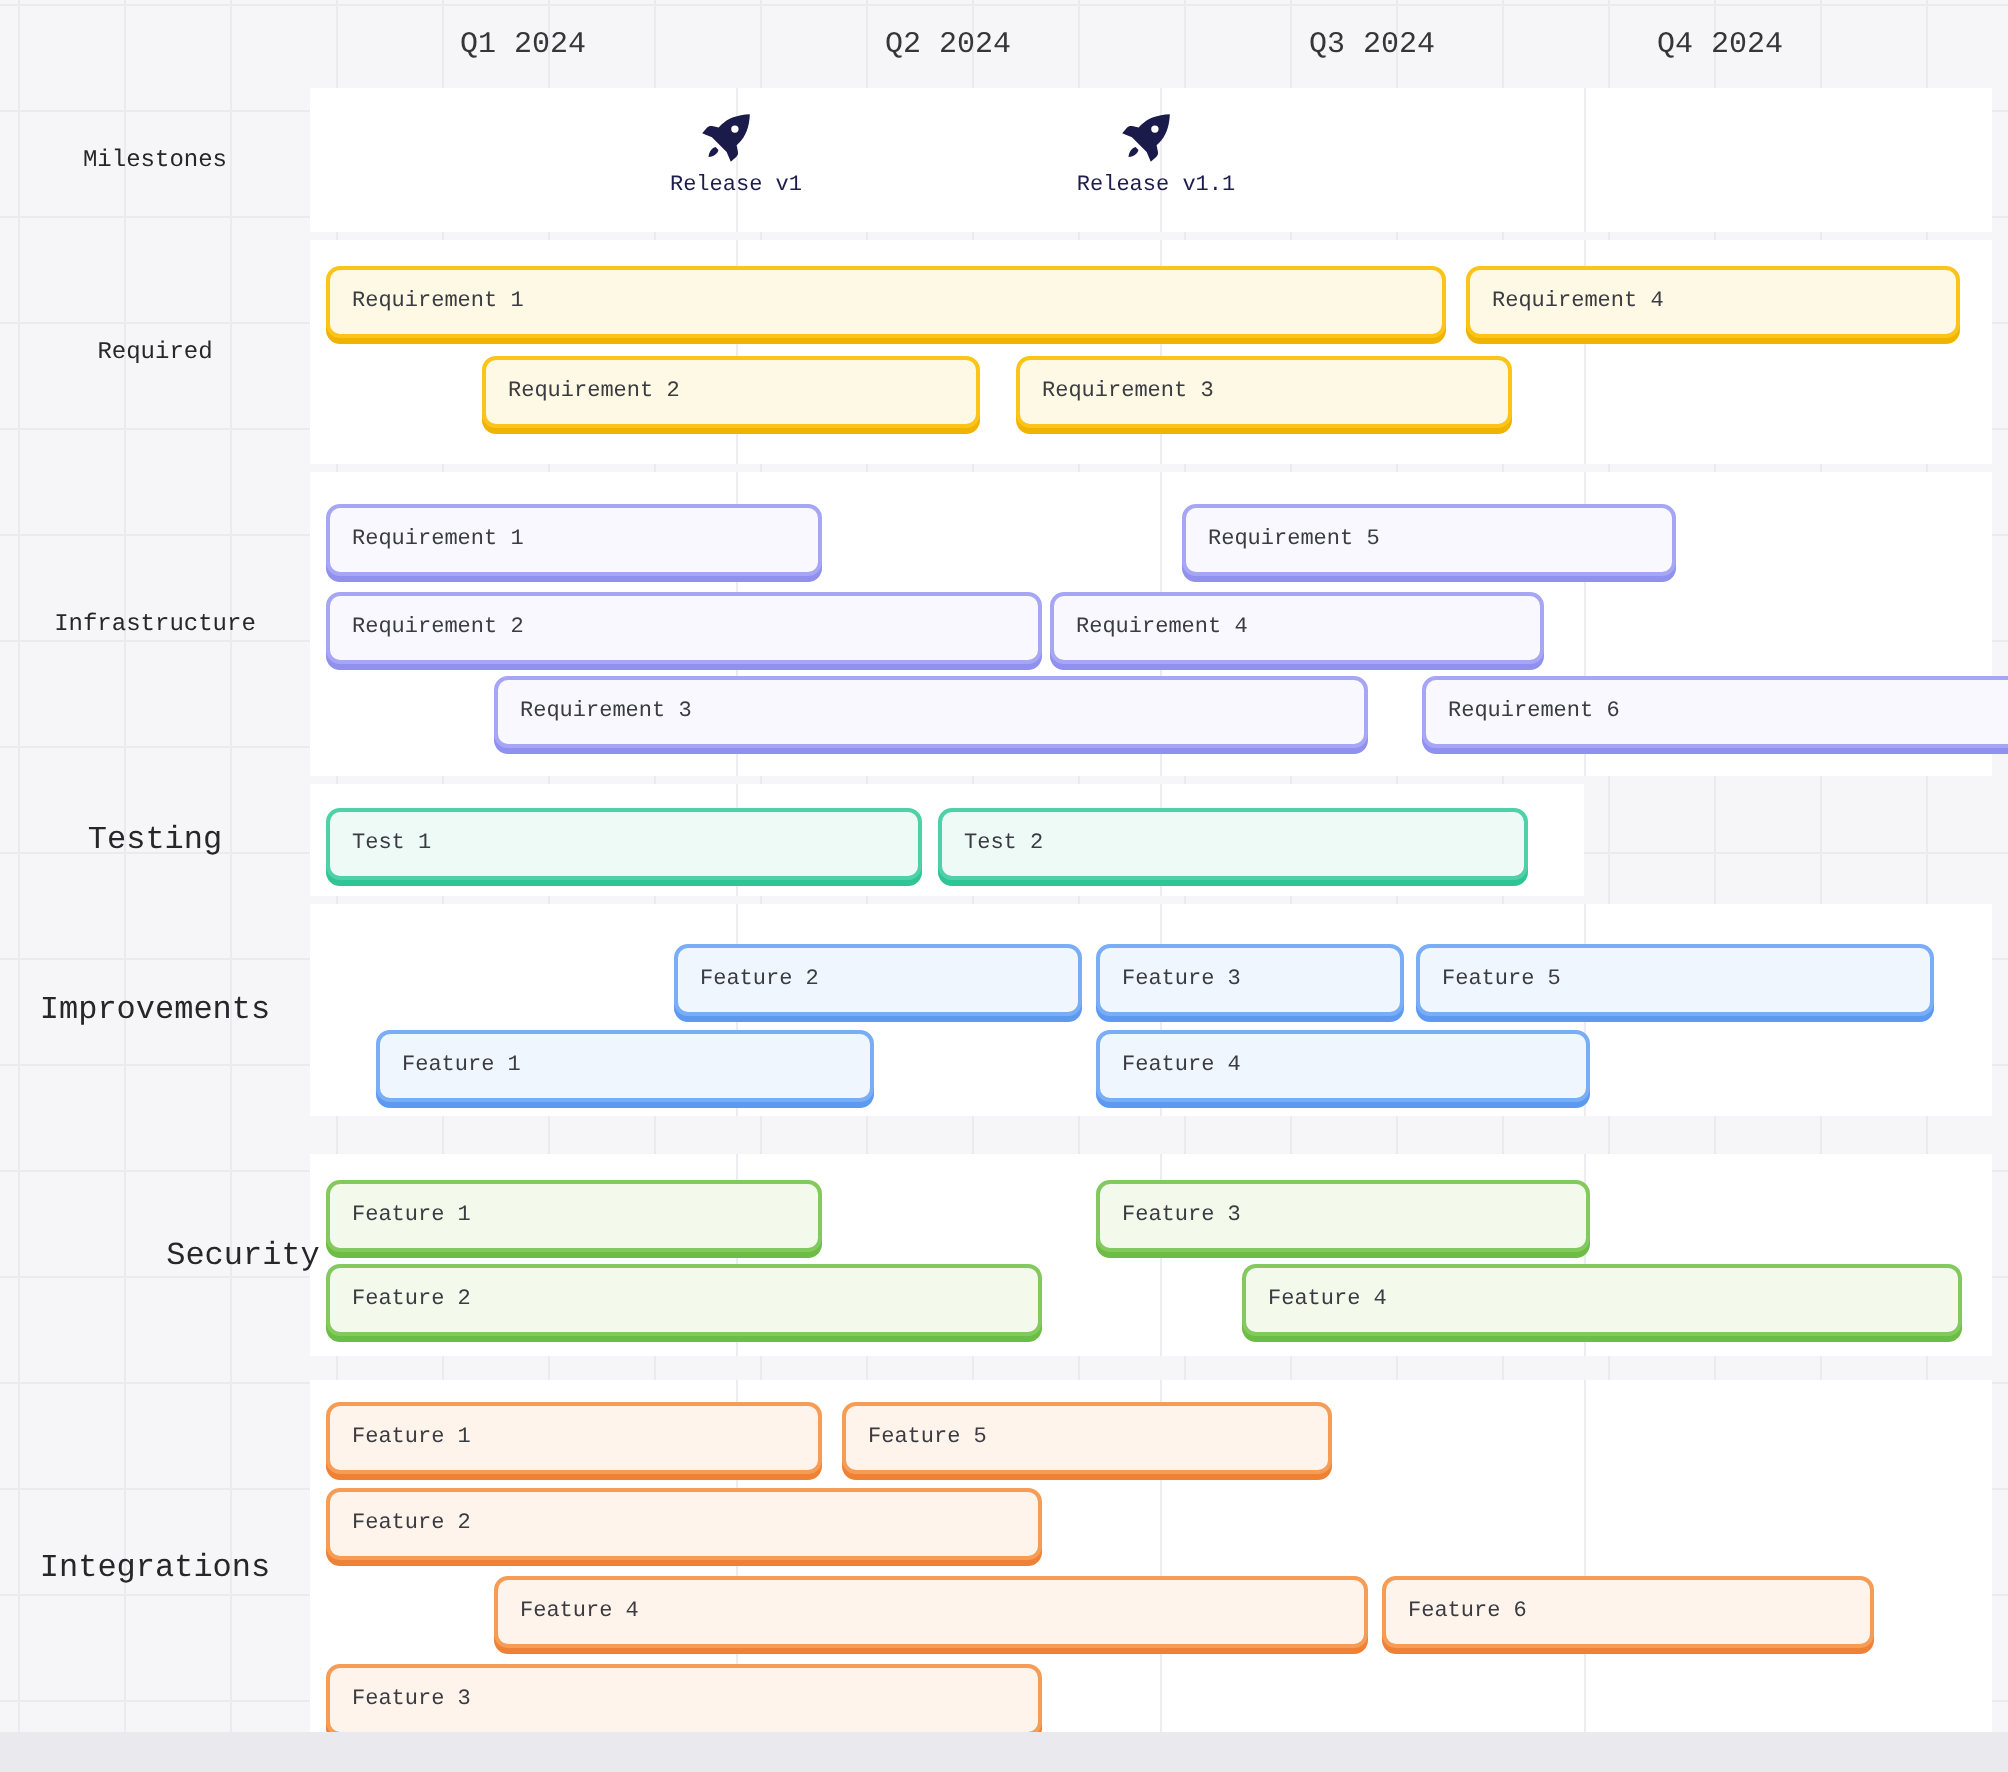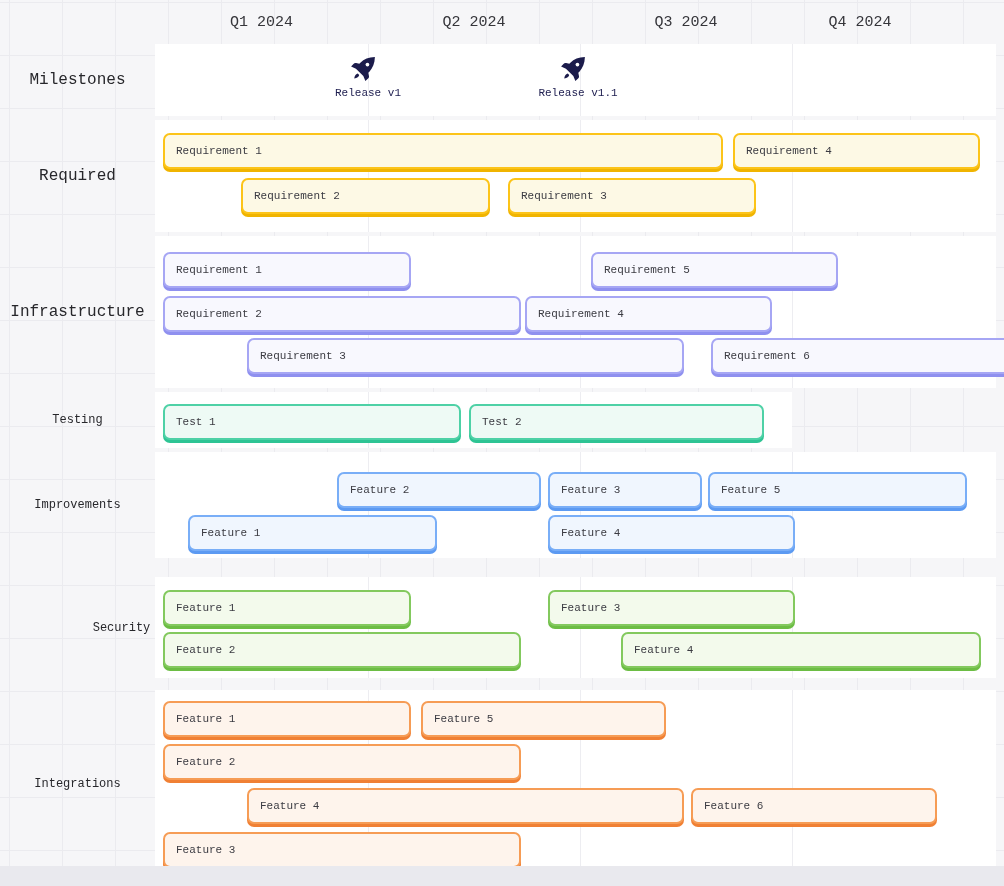--- a/index.html
+++ b/index.html
@@ -24,22 +24,22 @@
   }
 
   .band{ position:absolute; background:#ffffff; }
   .qline{ position:absolute; top:0; bottom:0; width:1px; background:#ededf1; }
 
   .rowlabel{
     position:absolute; left:0; width:155px;
     display:flex; align-items:center; justify-content:center;
     color:#27272b; text-align:center;
   }
-  .rowlabel.sm{ font-size:16px; }
-  .rowlabel.lg{ font-size:12px; }
+  .rowlabel.sm{ font-size:12px; }
+  .rowlabel.lg{ font-size:16px; }
 
   .bar{
     position:absolute; height:32px;
     background:var(--bg); border:2px solid var(--bc); border-radius:7px;
     box-shadow:0 3px 0 var(--sh);
     display:flex; align-items:center; padding:16px 11px;
     font-size:11px; color:#3b3b42; white-space:nowrap; overflow:hidden;
     cursor:pointer;
   }
 

